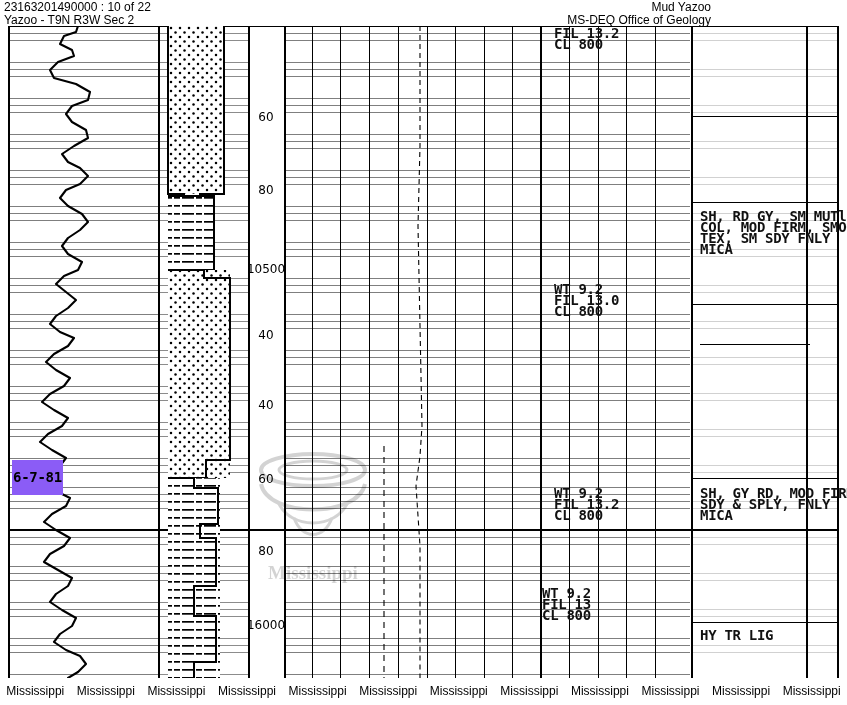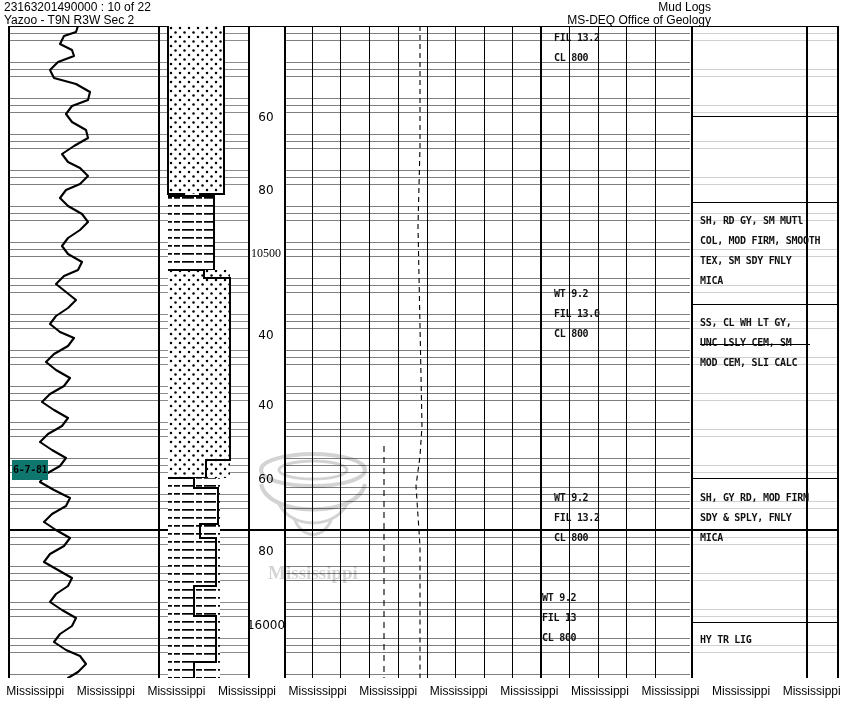--- a/index.html
+++ b/index.html
@@ -84,22 +84,22 @@
   .curve-track svg { display: block; }
 
   .note-6781 {
     position: absolute;
     left: 12px;
     top: 434px;
     font-family: "DejaVu Sans Mono", monospace;
     font-size: 11px;
     font-weight: bold;
     letter-spacing: -0.5px;
-    background: #0f766e;
-    padding: 0 1px;
+    background: #8b5cf6;
+    padding: 12px 1px;
   }
 
   
   .litho-track {
     position: absolute;
     left: 160px; top: 0;
     width: 88px; height: 652px;
     overflow: hidden;
   }
 
@@ -115,23 +115,23 @@
     text-align: center;
     font-family: "DejaVu Sans", sans-serif;
     font-size: 12px;
     color: #000;
   }
   .depth-label.big { font-size: 12px; }
 
   
   .mono {
     font-family: "DejaVu Sans Mono", monospace;
-    font-size: 10px;
+    font-size: 14px;
     font-weight: bold;
-    line-height: 20px;
+    line-height: 11px;
     letter-spacing: -0.3px;
     white-space: pre;
   }
   .mud-note {
     position: absolute;
     color: #111;
   }
   .desc-note {
     position: absolute;
     color: #111;
@@ -195,21 +195,21 @@
 </style>
 </head>
 <body>
 
 <div class="header">
   <div class="hdr-left">
     <div class="hdr-line">23163201490000 : 10 of 22</div>
     <div class="hdr-line">Yazoo - T9N R3W Sec 2</div>
   </div>
   <div class="hdr-right">
-    <div class="hdr-line">Mud Logs</div>
+    <div class="hdr-line">Mud Yazoo</div>
     <div class="hdr-line">MS-DEQ Office of Geology</div>
   </div>
 </div>
 
 <div class="sheet">
 
   <div class="gridblock vfine hfine" style="left:10px; width:148px;"></div>
   <div class="gridblock hfine" style="left:160px; width:88px; background-image:repeating-linear-gradient(to bottom, rgba(0,0,0,0.45) 0px, rgba(0,0,0,0.45) 0.6px, transparent 0.6px, transparent 7.2px);"></div>
   <div class="gridblock hfine" style="left:248px; width:36px; background-image:none;"></div>
   <div class="gridblock vfine hfine" style="left:284px; width:256px;"></div>
@@ -273,21 +273,21 @@
       <path d="M8,244 L44,244 L44,252 L70,252 L70,434 L46,434 L46,452 L8,452" fill="none" stroke="#000" stroke-width="2"></path>
 
       <rect x="8" y="452" width="52" height="200" fill="url(#shaleDash)"></rect>
       <path d="M8,452 L34,452 L34,462 L58,462 L58,498 L40,498 L40,512 L56,512 L56,560 L34,560 L34,590 L56,590 L56,636 L34,636 L34,652" fill="none" stroke="#000" stroke-width="2"></path>
     </svg>
   </div>
 
   <div class="depth-track">
     <div class="depth-label" style="top:84px;">60</div>
     <div class="depth-label" style="top:157px;">80</div>
-    <div class="depth-label big" style="top:220px; left:-4px; width:44px;font-family:Liberation Serif, serif;">10500</div>
+    <div class="depth-label big" style="top:236px; left:-4px; width:44px;">10500</div>
     <div class="depth-label" style="top:302px;">40</div>
     <div class="depth-label" style="top:372px;">40</div>
     <div class="depth-label" style="top:446px;">60</div>
     <div class="depth-label" style="top:518px;">80</div>
     <div class="depth-label big" style="top:592px; left:-4px; width:44px;">16000</div>
 
   </div>
 
   <svg class="gridblock" style="left:284px; width:256px; pointer-events:none;" width="256" height="652" viewBox="0 0 256 652">
     <polyline fill="none" stroke="#000" stroke-width="1.1" stroke-dasharray="5,4" points="136,0 136,120 134,200 136,300 138,400 136,430 132,460 136,520 136,652"></polyline>
@@ -303,23 +303,20 @@
 FIL 13.2
 CL 800</div>
   <div class="mud-note mono" style="left:542px; top:562px;">WT 9.2
 FIL 13
 CL 800</div>
 
   <div class="desc-note mono" style="left:700px; top:185px;">SH, RD GY, SM MUTl
 COL, MOD FIRM, SMOOTH
 TEX, SM SDY FNLY
 MICA</div>
-  <div class="desc-note mono" style="left:700px; top:287px;">SS, CL WH LT GY,
-UNC LSLY CEM, SM
-MOD CEM, SLI CALC</div>
   <div class="desc-note mono" style="left:700px; top:462px;">SH, GY RD, MOD FIRM
 SDY &amp; SPLY, FNLY
 MICA</div>
   <div class="desc-note mono" style="left:700px; top:604px;">HY TR LIG</div>
 
   <div class="hsep" style="left:691px; top:90px;  width:147px; border-top-width:1px;"></div>
   <div class="hsep" style="left:691px; top:176px; width:147px; border-top-width:1px;"></div>
   <div class="hsep" style="left:691px; top:278px; width:147px; border-top-width:1px;"></div>
   <div class="hsep" style="left:691px; top:452px; width:147px; border-top-width:1px;"></div>
   <div class="hsep" style="left:691px; top:596px; width:147px; border-top-width:1px;"></div>

